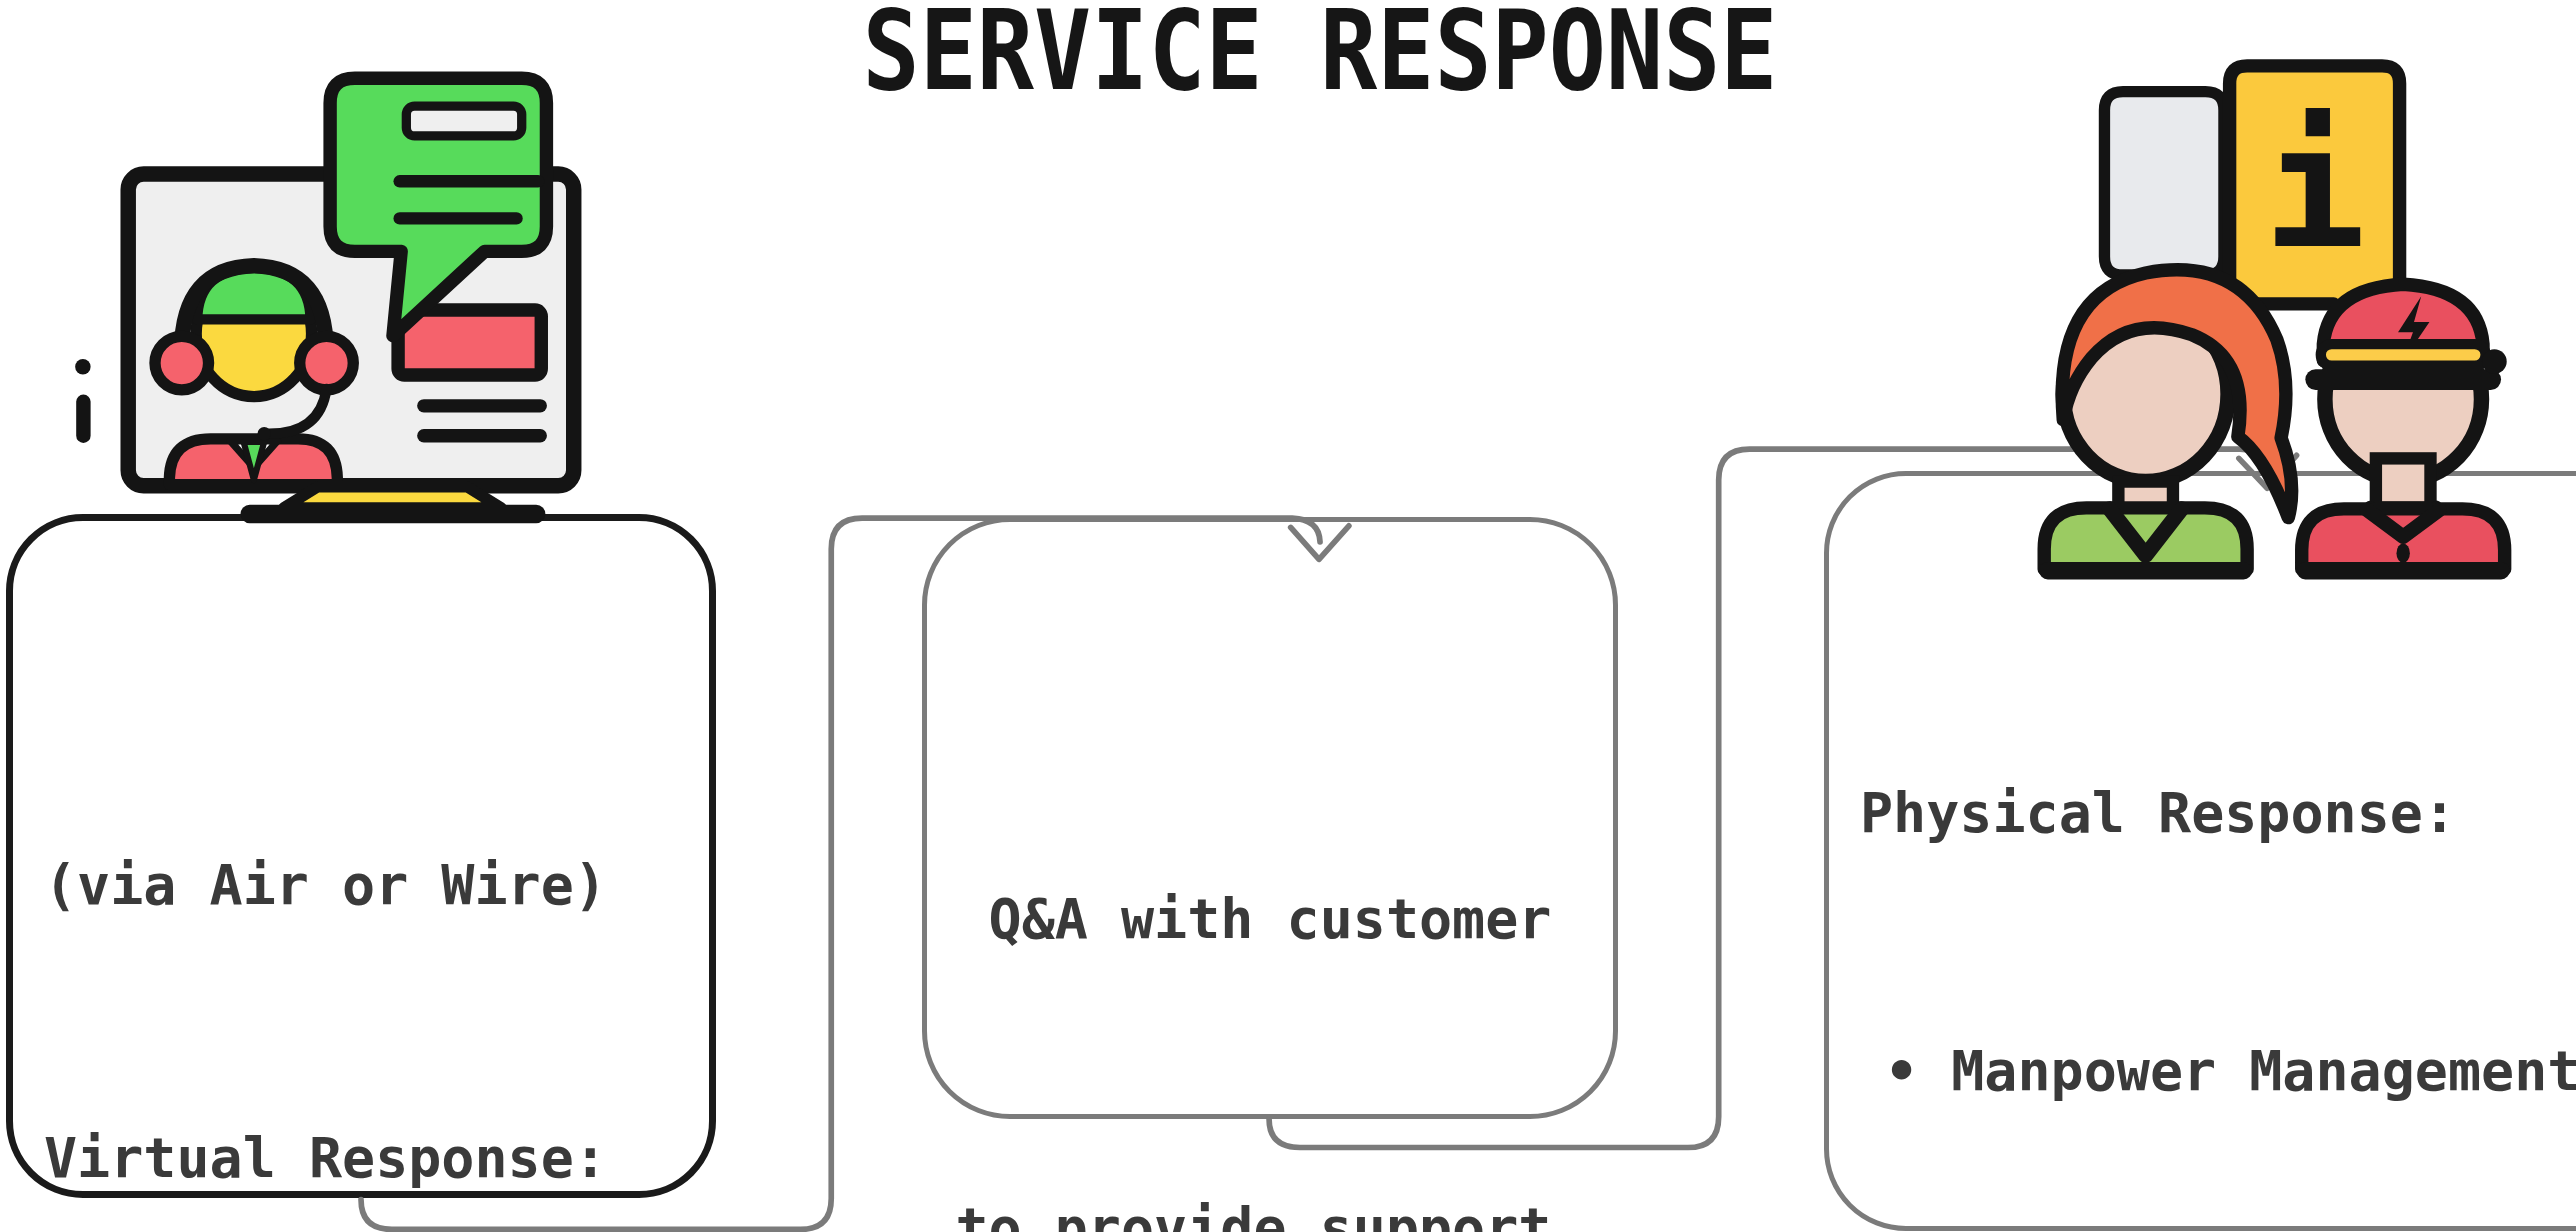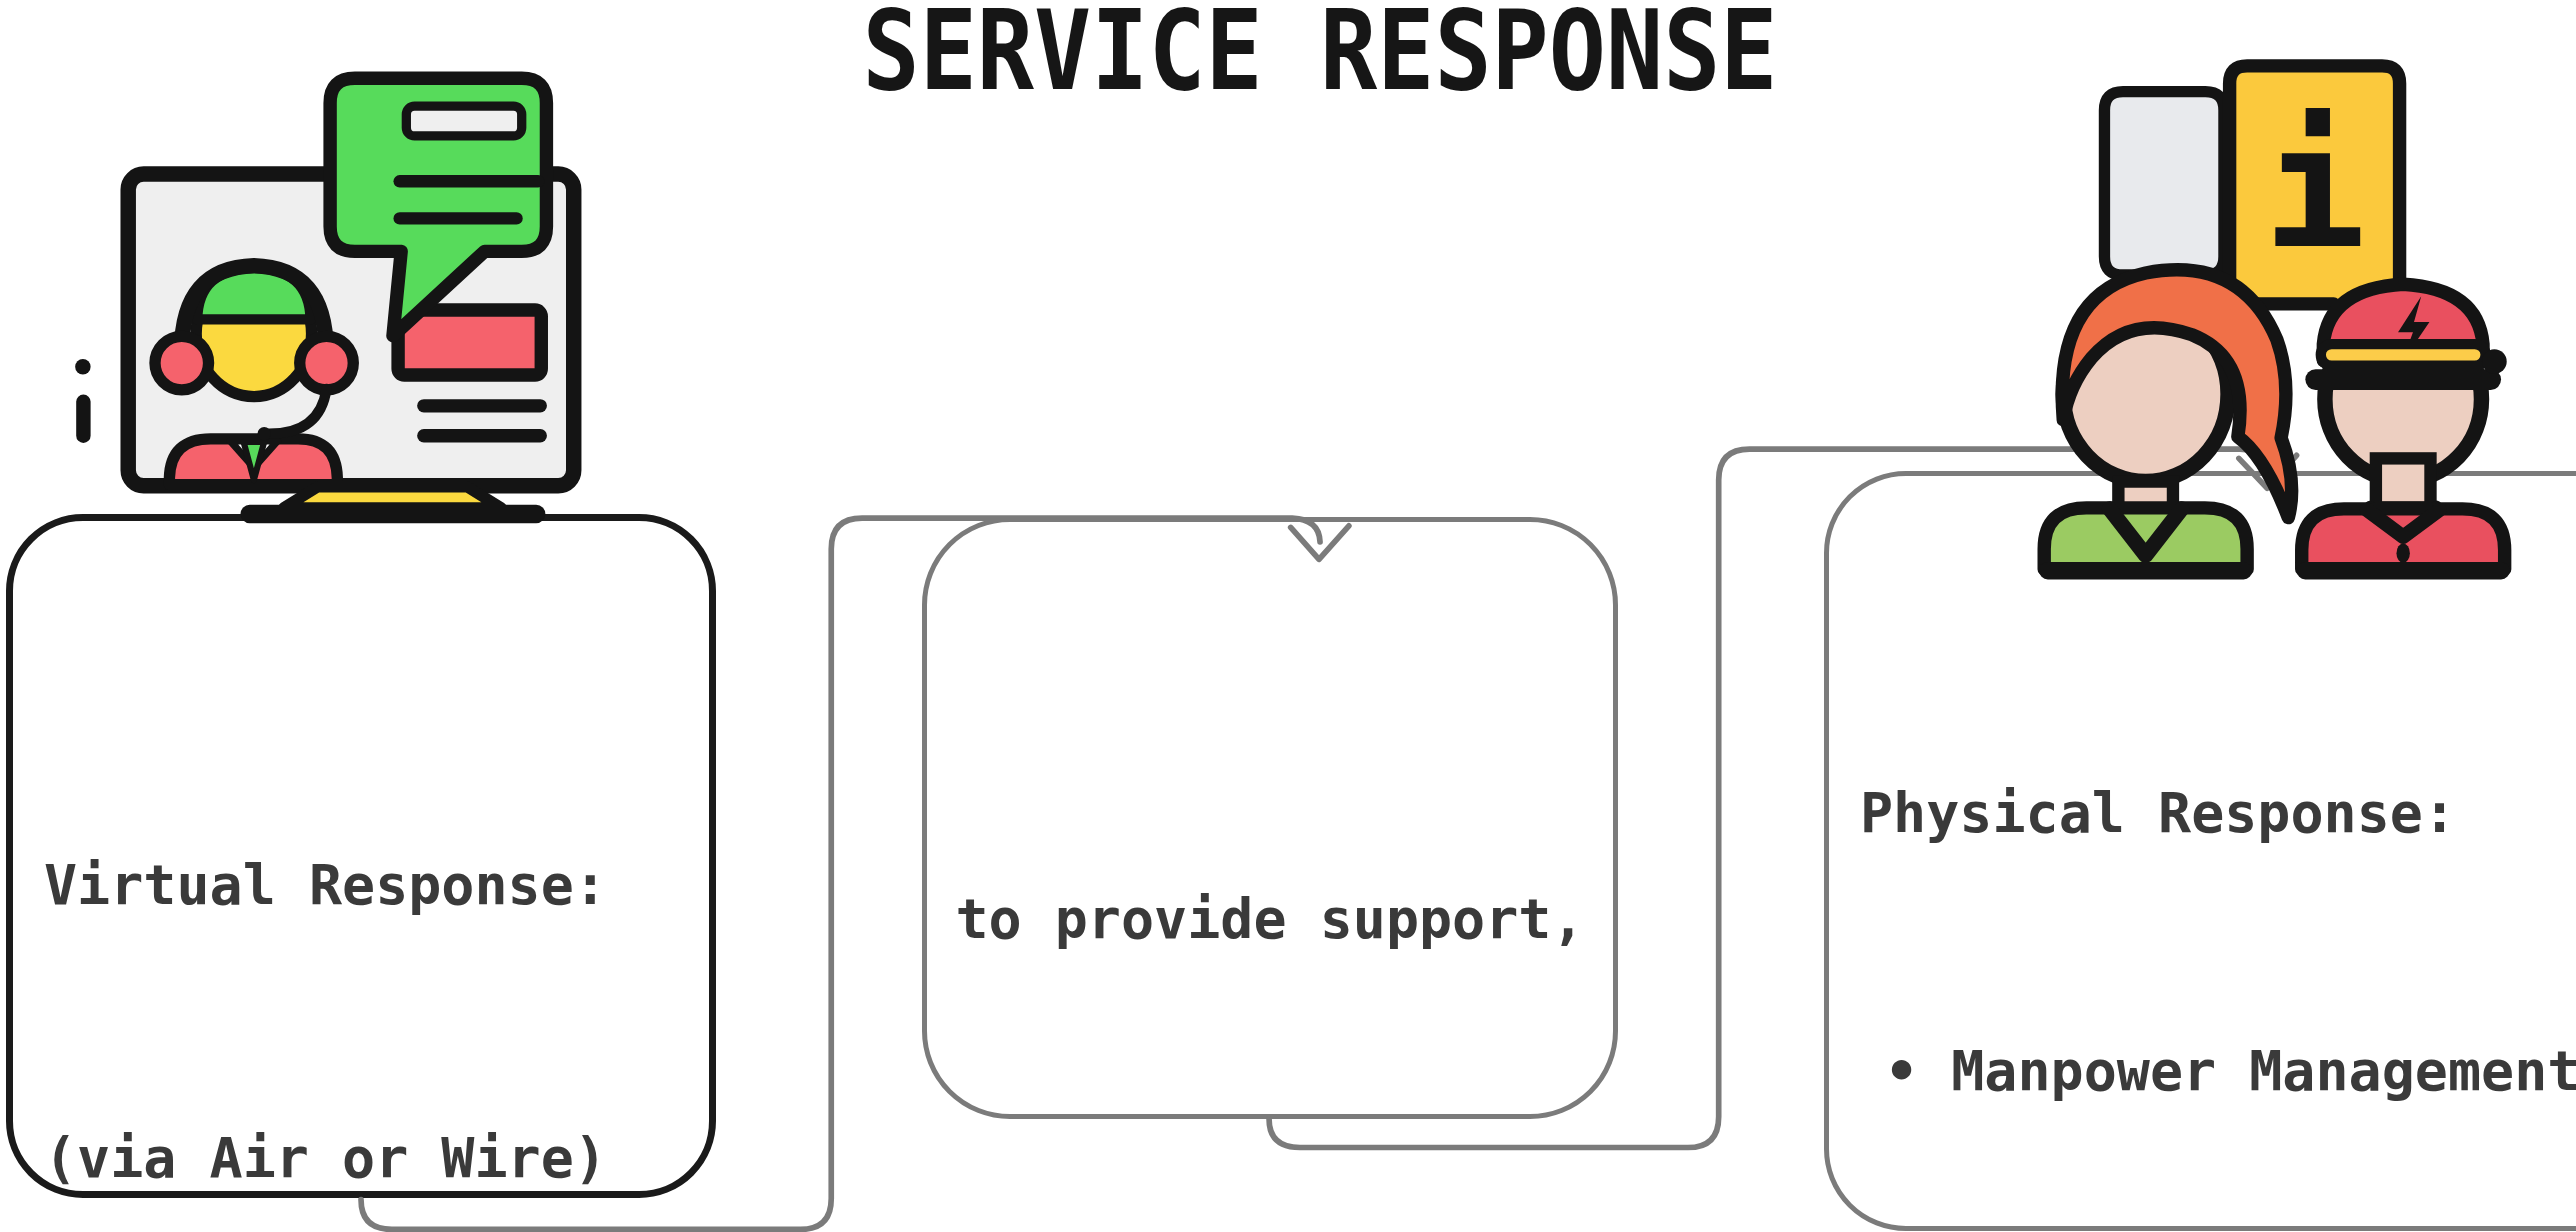--- a/index.html
+++ b/index.html
@@ -30,29 +30,30 @@
 
 <div id="canvas">
 
   <div class="title">SERVICE RESPONSE</div>
 
   <div class="box box-left"></div>
   <div class="box box-mid"></div>
   <div class="box box-right"></div>
 
   <div class="lines vlines">
+    <span class="ln">(via Air or Wire)</span>
     <span class="ln">Virtual Response:</span>
-    <span class="ln">(via Air or Wire)</span>
     
     
     
     
   </div>
 
   <div class="lines qlines">
+    <span class="ln">Q&amp;A with customer</span>
     <span class="ln">to provide support,</span>
     
     
   </div>
 
   <div class="lines plines">
     <span class="ln">Physical Response:</span>
     <span class="ln ind1">• Manpower Management</span>
     
     

